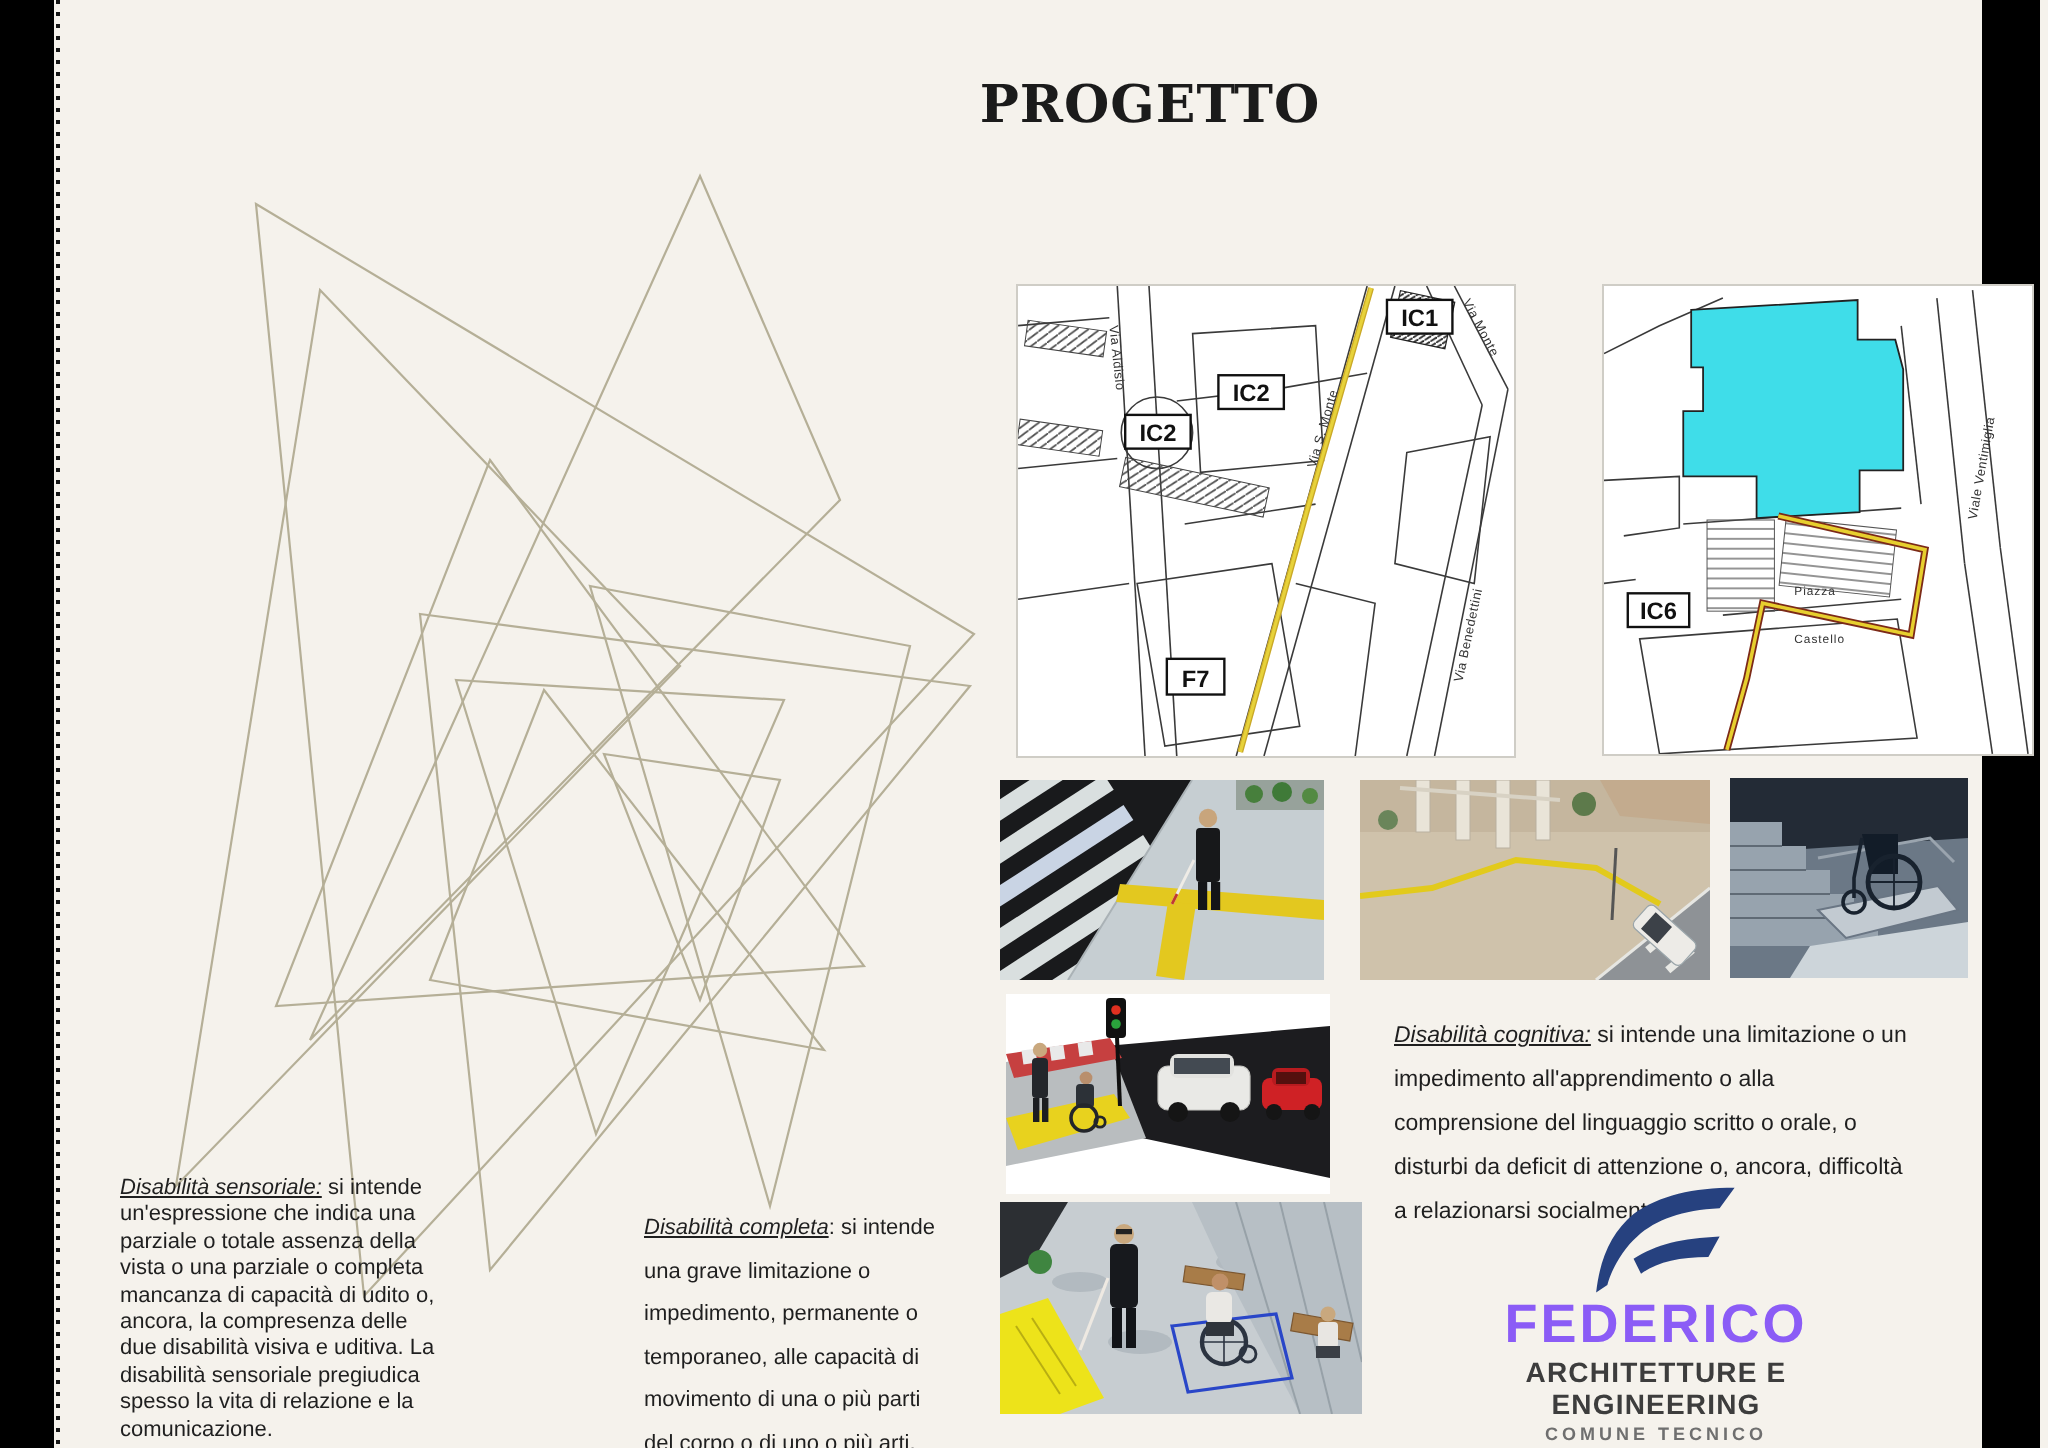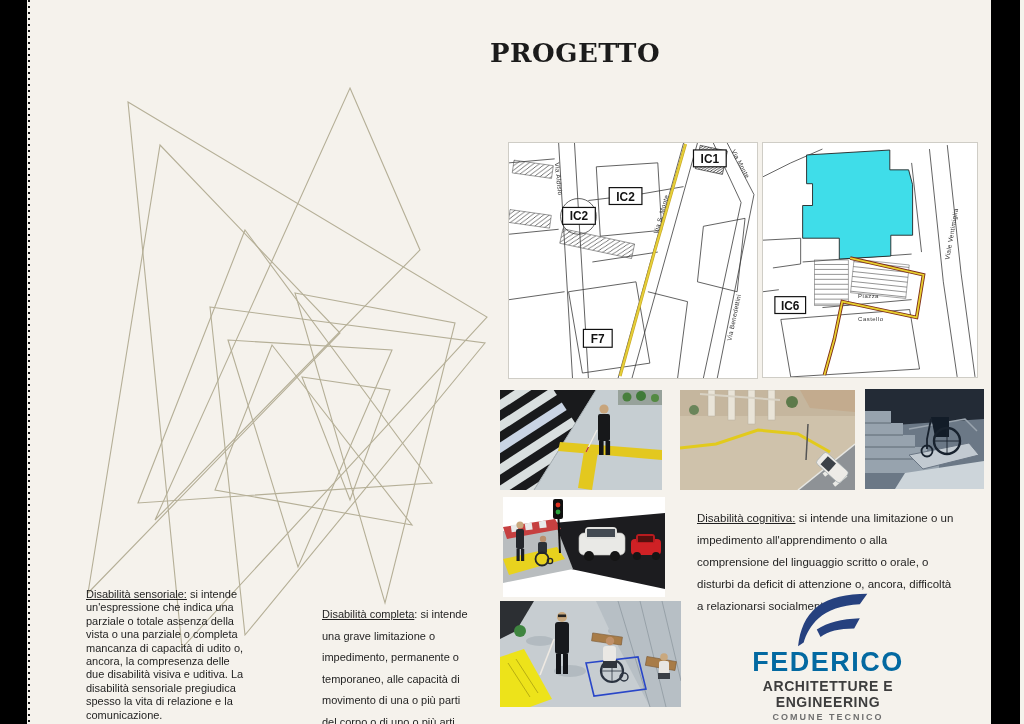--- a/index.html
+++ b/index.html
@@ -14,39 +14,39 @@
 
   .title{position:absolute;left:320px;top:38px;width:510px;text-align:center;
     font-family:"DejaVu Serif","Liberation Serif",serif;font-weight:700;
     font-size:26px;line-height:30px;color:#1b1b1b;letter-spacing:.5px;}
 
   .sketch{position:absolute;left:40px;top:75px;width:460px;height:595px;}
 
   .map{position:absolute;background:#fff;border:1px solid #cfcdc6;box-sizing:border-box;}
   .map svg{width:100%;height:100%;display:block;}
   .map1{left:508px;top:142px;width:250px;height:237px;}
-  .map2{left:762px;top:142px;width:216px;height:236px;}
+  .map2{left:801px;top:142px;width:216px;height:236px;}
 
   .photo{position:absolute;overflow:hidden;}
   .photo svg{width:100%;height:100%;display:block;}
   .photo1{left:500px;top:390px;width:162px;height:100px;}
   .photo2{left:680px;top:390px;width:175px;height:100px;}
   .photo3{left:865px;top:389px;width:119px;height:100px;}
   .photo4{left:503px;top:497px;width:162px;height:100px;background:#fff;}
   .photo5{left:500px;top:601px;width:181px;height:106px;}
 
   .para{position:absolute;color:#1f1f1f;}
-  .para .lead{text-decoration:underline;}
-  .sensoriale{left:86px;top:588px;width:163px;font-size:11px;line-height:13.4px;}
+  .para .lead{text-decoration:underline;font-style:italic;}
+  .sensoriale{left:60px;top:588px;width:163px;font-size:11px;line-height:13.4px;}
   .motoria{left:322px;top:604px;width:152px;font-size:11px;line-height:21.5px;}
   .cognitiva{left:697px;top:507px;width:260px;font-size:11.5px;line-height:22px;}
 
   .logo{position:absolute;left:738px;top:592px;width:180px;text-align:center;}
   .swoosh{width:104px;height:58px;display:block;margin:0 auto;}
-  .logo-name{font-size:27px;font-weight:700;letter-spacing:1.5px;color:#0369a1;line-height:24px;}
+  .logo-name{font-size:27px;font-weight:700;letter-spacing:1.5px;color:#8b5cf6;line-height:24px;}
   .logo-tagline{font-size:14px;font-weight:700;letter-spacing:.6px;color:#3d3d3d;margin-top:4px;}
   .logo-subtitle{font-size:9px;font-weight:700;letter-spacing:2px;color:#6f6f6f;margin-top:2px;}
   .logo-contacts{font-size:4.5px;line-height:5.4px;color:#9a9a9a;margin-top:2px;}
 
   svg text.maplbl{font-family:"Liberation Sans",sans-serif;font-weight:700;font-size:12px;fill:#111;}
   svg text.street{font-family:"Liberation Sans",sans-serif;font-size:6.5px;fill:#333;letter-spacing:.3px;}
   svg text.place{font-family:"Liberation Sans",sans-serif;font-size:6px;fill:#333;letter-spacing:.5px;}
 </style>
 </head>
 <body>

